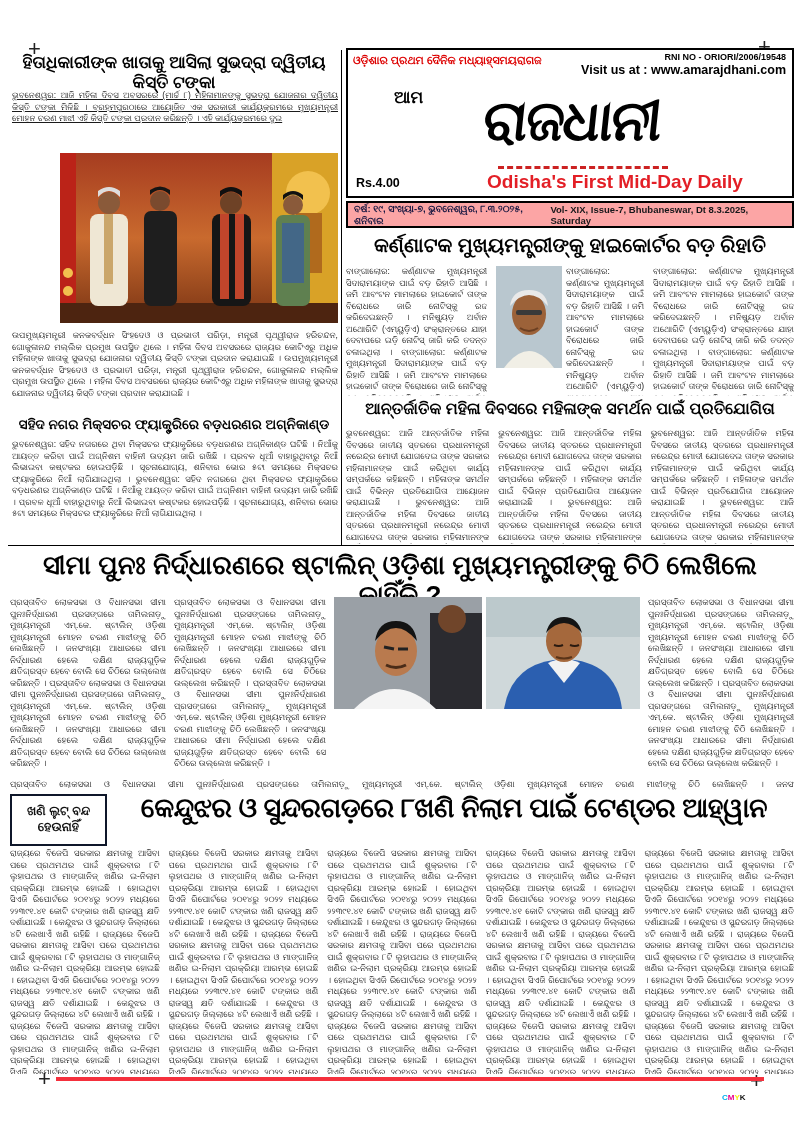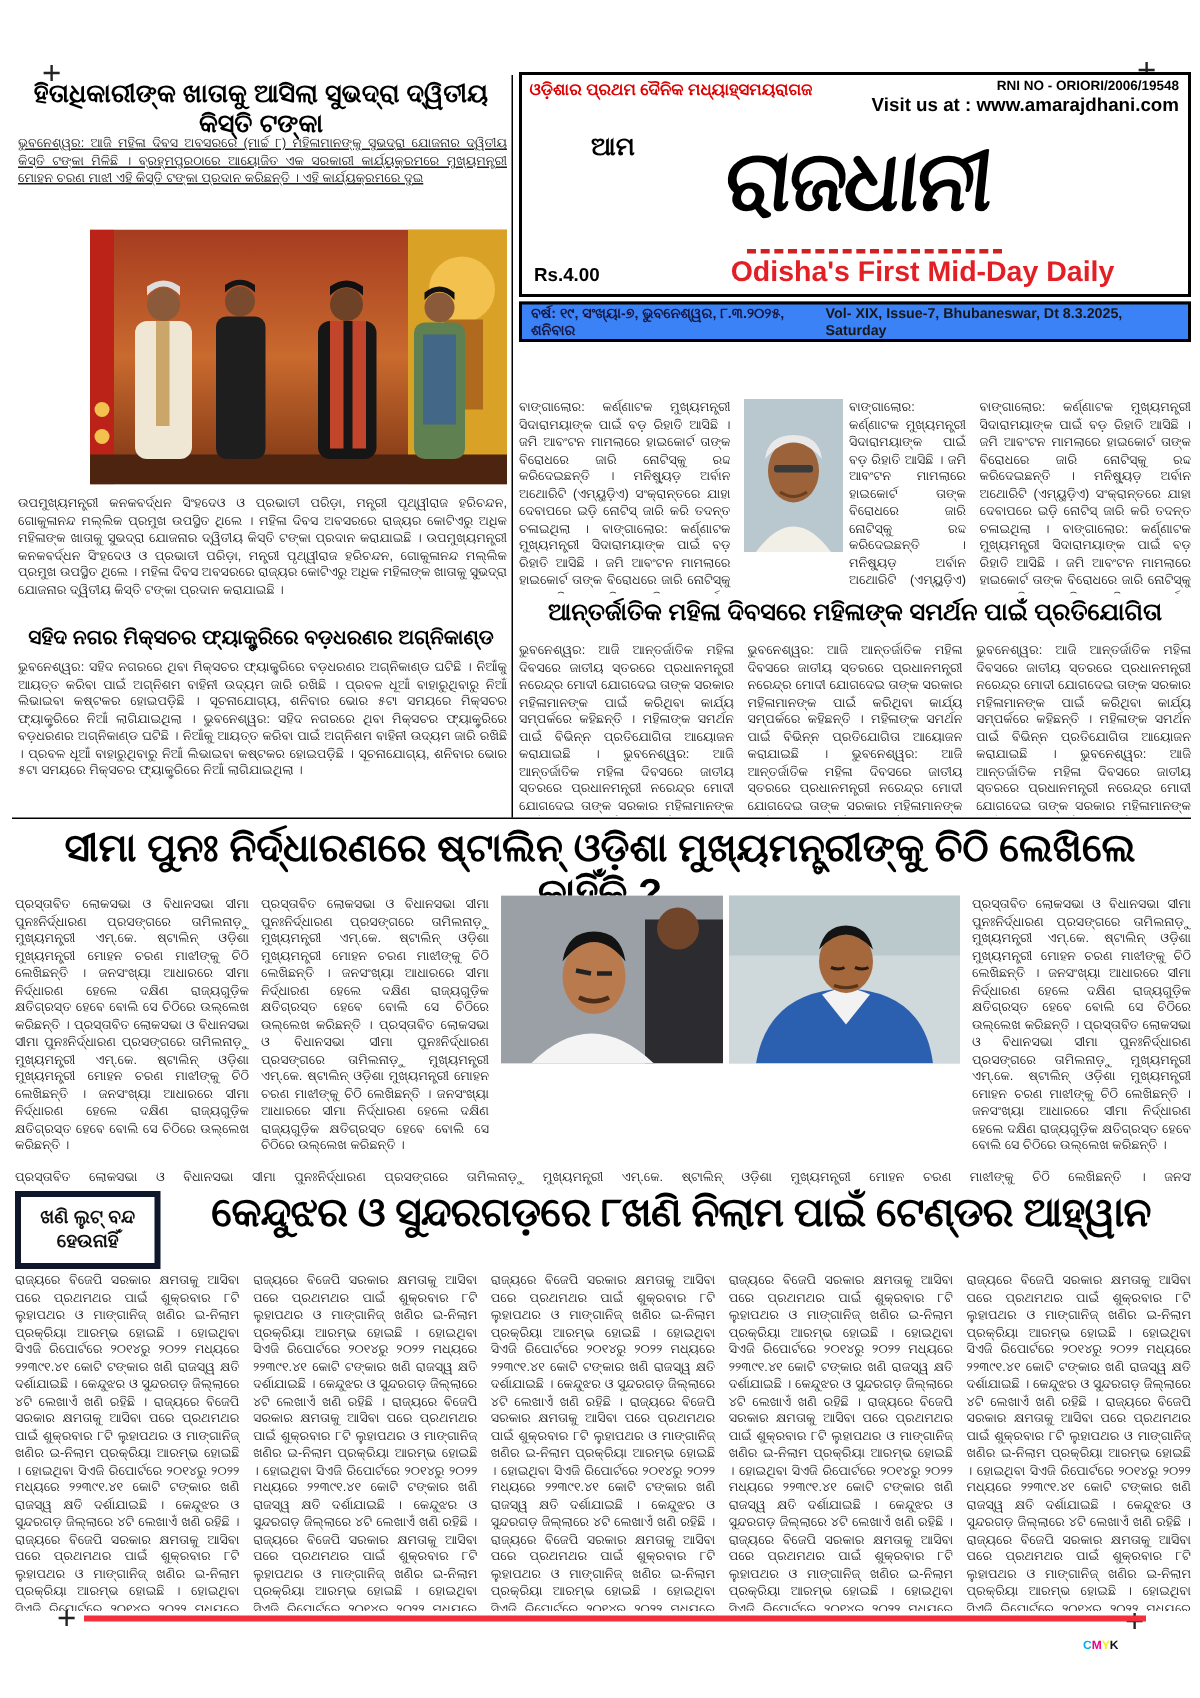--- a/index.html
+++ b/index.html
@@ -7,21 +7,21 @@
         font-family:"Liberation Sans",sans-serif;color:#111;margin:0 auto;}
   .abs{position:absolute;box-sizing:border-box;}
   .crop{font-size:22px;font-weight:300;color:#222;line-height:1;}
   .hl{font-weight:bold;color:#000;text-align:center;line-height:1.15;}
   .bodytxt{font-size:8.5px;line-height:11.5px;text-align:justify;color:#1b1b1b;overflow:hidden;word-break:break-word;}
   .cols{display:flex;gap:9px;}
   .col{flex:1;overflow:hidden;}
   .vrule{width:1px;background:#000;}
   .mast{border:2px solid #000;background:#fff;}
   .editionbar{border:2px solid #000;display:flex;align-items:center;justify-content:space-between;padding:0 6px;}
-  .kicker{border:4px solid #0f172a;display:flex;flex-direction:column;align-items:center;justify-content:center;
+  .kicker{border:2px solid #0f172a;display:flex;flex-direction:column;align-items:center;justify-content:center;
           font-weight:bold;text-align:center;line-height:1.25;font-size:12.5px;}
   .photo{overflow:hidden;background:#ccc;}
   .photo svg{display:block;}
   .redline{background:#f5303d;}
   .cmyk span{font-size:8px;font-weight:bold;letter-spacing:0;}
 </style>
 </head>
 <body>
 
 <div class="page">
@@ -82,25 +82,26 @@
     <div class="abs" style="left:5px;top:4px;font-size:11px;font-weight:bold;color:#dd0000;">ଓଡ଼ିଶାର ପ୍ରଥମ ଦୈନିକ ମଧ୍ୟାହ୍ସମୟରାଗଜ</div>
     <div class="abs" style="right:6px;top:2px;font-size:9px;font-weight:bold;color:#000;">RNI NO - ORIORI/2006/19548</div>
     <div class="abs" style="right:6px;top:13px;font-size:12.5px;font-weight:bold;color:#000;margin-left:42px;">Visit us at : www.amarajdhani.com</div>
     <div class="abs" style="left:46px;top:38px;font-size:17px;font-weight:bold;color:#000;">ଆମ</div>
     <div class="abs" style="left:10px;top:40px;width:428px;text-align:center;font-size:56px;font-weight:bold;color:#000;transform:skewX(-6deg);letter-spacing:-2px;line-height:1.1;white-space:nowrap;overflow:hidden;">ରାଜଧାନୀ</div>
     <div class="abs" style="left:150px;top:116px;width:170px;border-top:3px dashed #cc2222;"></div>
     <div class="abs" style="left:8px;bottom:6px;font-size:12.5px;font-weight:bold;color:#000;">Rs.4.00</div>
     <div class="abs" style="right:12px;bottom:3px;width:330px;text-align:center;font-size:19px;font-weight:bold;color:#e31f26;">Odisha's First Mid-Day Daily</div>
   </div>
 
-  <div class="abs editionbar" style="left:346px;top:201px;width:448px;height:27px;background:#3b82f6;">
+  <div class="abs editionbar" style="left:346px;top:201px;width:448px;height:27px;background:#fca5a5;">
     <span style="font-size:9.5px;font-weight:bold;color:#161640;">ବର୍ଷ: ୧୯, ସଂଖ୍ୟା-୭, ଭୁବନେଶ୍ୱର, ୮.୩.୨୦୨୫, ଶନିବାର</span>
     <span style="font-size:9.5px;font-weight:bold;color:#17171a;">Vol- XIX, Issue-7, Bhubaneswar, Dt 8.3.2025, Saturday</span>
   </div>
 
+  <div class="abs hl" style="left:346px;top:234px;width:448px;font-size:20px;">କର୍ଣ୍ଣାଟକ ମୁଖ୍ୟମନ୍ତ୍ରୀଙ୍କୁ ହାଇକୋର୍ଟର ବଡ଼ ରିହାତି</div>
   <div class="abs cols" style="left:346px;top:266px;width:448px;height:130px;">
     <div class="col bodytxt">ବାଙ୍ଗାଲୋର: କର୍ଣ୍ଣାଟକ ମୁଖ୍ୟମନ୍ତ୍ରୀ ସିଦାରାମୟାଙ୍କ ପାଇଁ ବଡ଼ ରିହାତି ଆସିଛି । ଜମି ଆବଂଟନ ମାମଲାରେ ହାଇକୋର୍ଟ ତାଙ୍କ ବିରୋଧରେ ଜାରି ନୋଟିସ୍‌କୁ ରଦ୍ଦ କରିଦେଇଛନ୍ତି । ମନିଷ୍ୟୁଡ଼ ଅର୍ବାନ ଅଥୋରିଟି (ଏମ୍‌ୟୁଡ଼ିଏ) ସଂକ୍ରାନ୍ତରେ ଯାହା ଦେବାପରେ ଇଡ଼ି ନୋଟିସ୍ ଜାରି କରି ତଦନ୍ତ ଚଳାଇଥିଲା । ବାଙ୍ଗାଲୋର: କର୍ଣ୍ଣାଟକ ମୁଖ୍ୟମନ୍ତ୍ରୀ ସିଦାରାମୟାଙ୍କ ପାଇଁ ବଡ଼ ରିହାତି ଆସିଛି । ଜମି ଆବଂଟନ ମାମଲାରେ ହାଇକୋର୍ଟ ତାଙ୍କ ବିରୋଧରେ ଜାରି ନୋଟିସ୍‌କୁ ରଦ୍ଦ କରିଦେଇଛନ୍ତି । ମନିଷ୍ୟୁଡ଼ ଅର୍ବାନ ଅଥୋରିଟି (ଏମ୍‌ୟୁଡ଼ିଏ) ସଂକ୍ରାନ୍ତରେ ଯାହା ଦେବାପରେ ଇଡ଼ି ନୋଟିସ୍ ଜାରି କରି ତଦନ୍ତ ଚଳାଇଥିଲା ।</div>
     <div class="col" style="flex:1.05;overflow:hidden;">
       <div class="photo" style="float:left;width:66px;height:102px;margin:0 4px 2px 0;">
         <svg width="66" height="102" viewBox="0 0 66 102">
           <rect width="66" height="102" fill="#b9c7cf"></rect>
           <path d="M8 102 q25 -34 50 0 z" fill="#f1efe6"></path>
           <ellipse cx="33" cy="48" rx="17" ry="21" fill="#9c6239"></ellipse>
           <path d="M14 40 q19 -22 38 0 q-2 -16 -19 -16 q-17 0 -19 16 z" fill="#e9e9e9"></path>
           <rect x="20" y="44" width="26" height="5" rx="2" fill="#3a3a3a"></rect>

